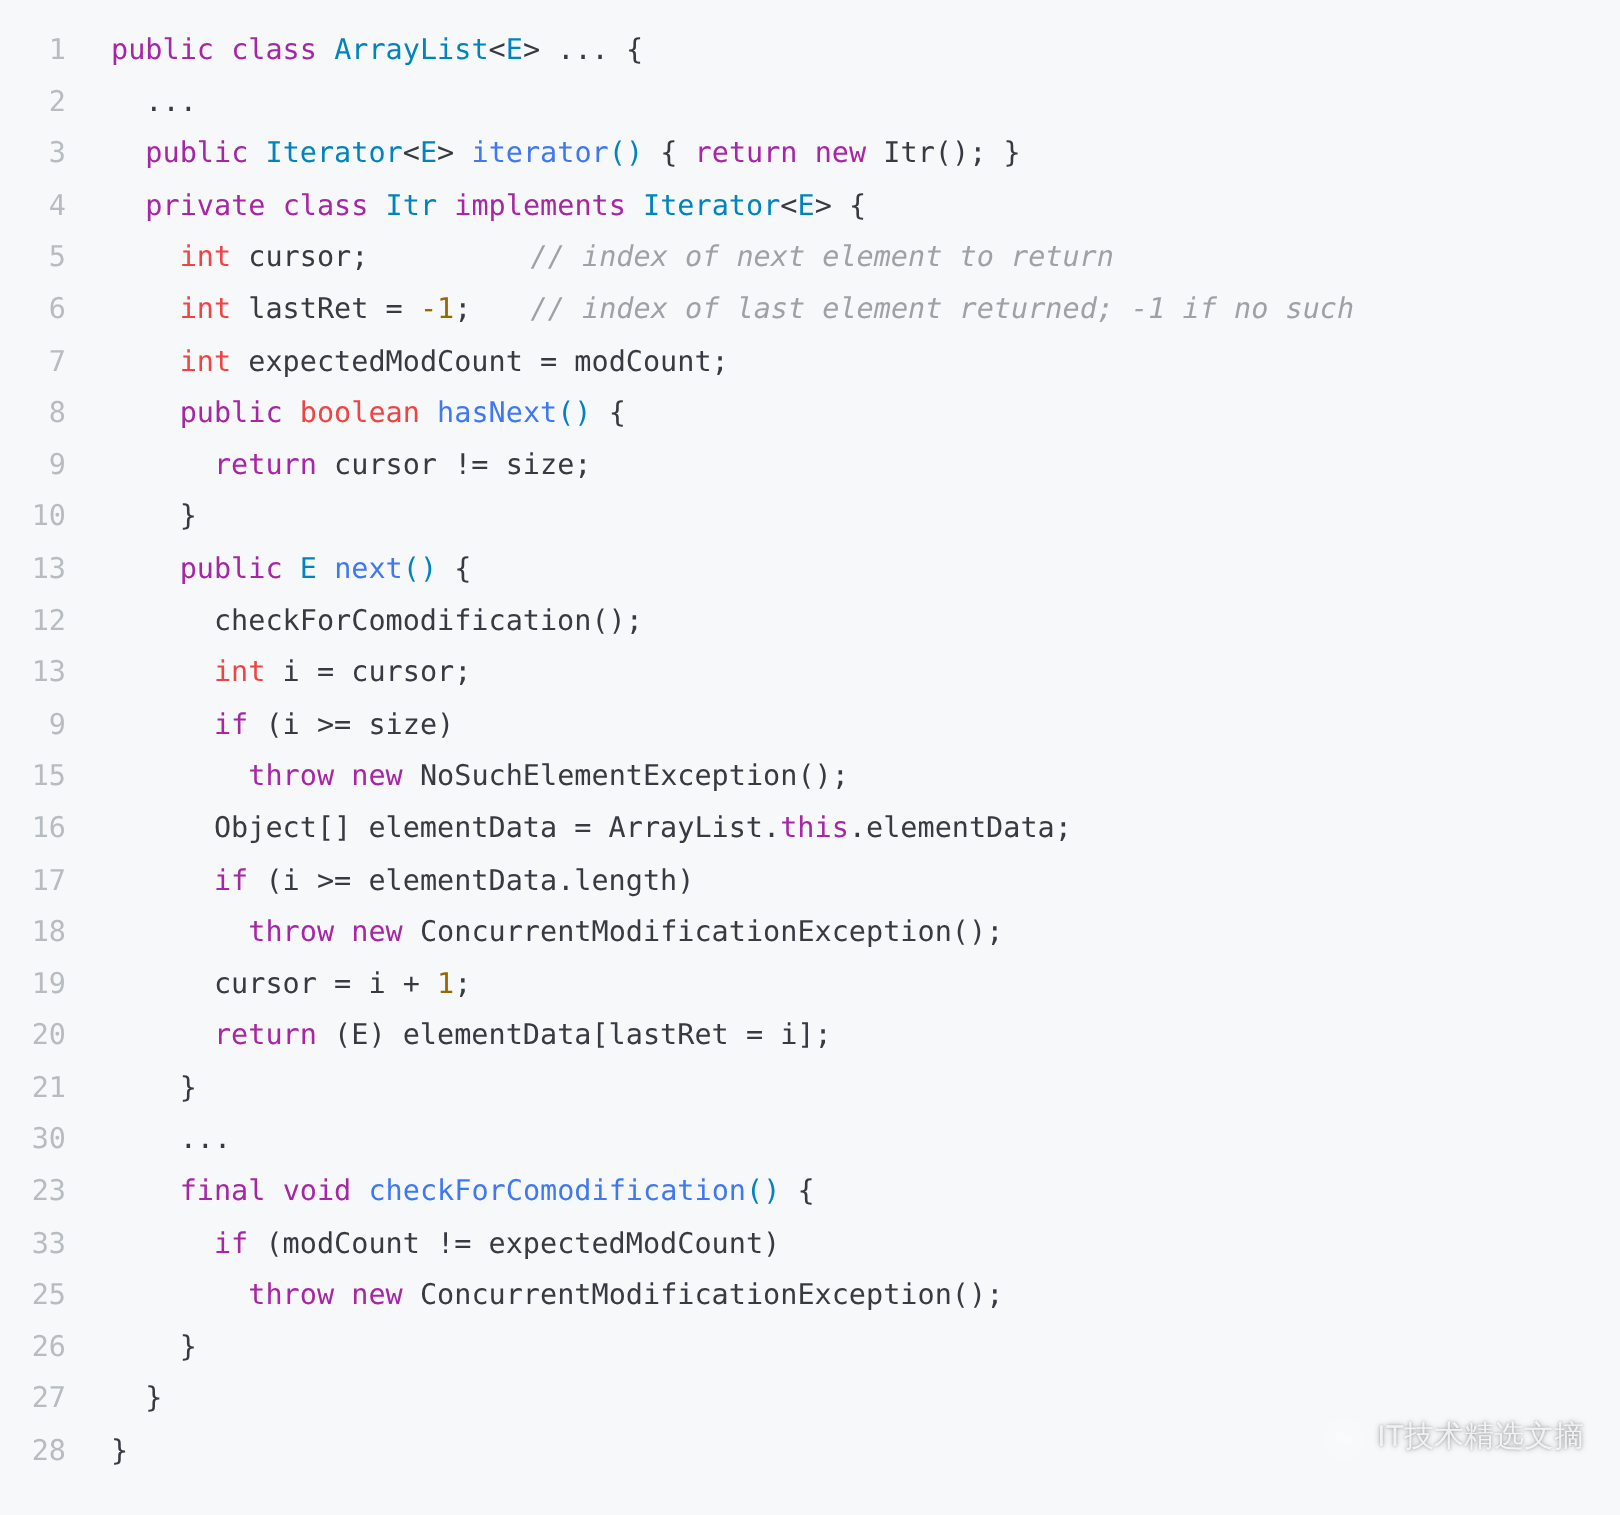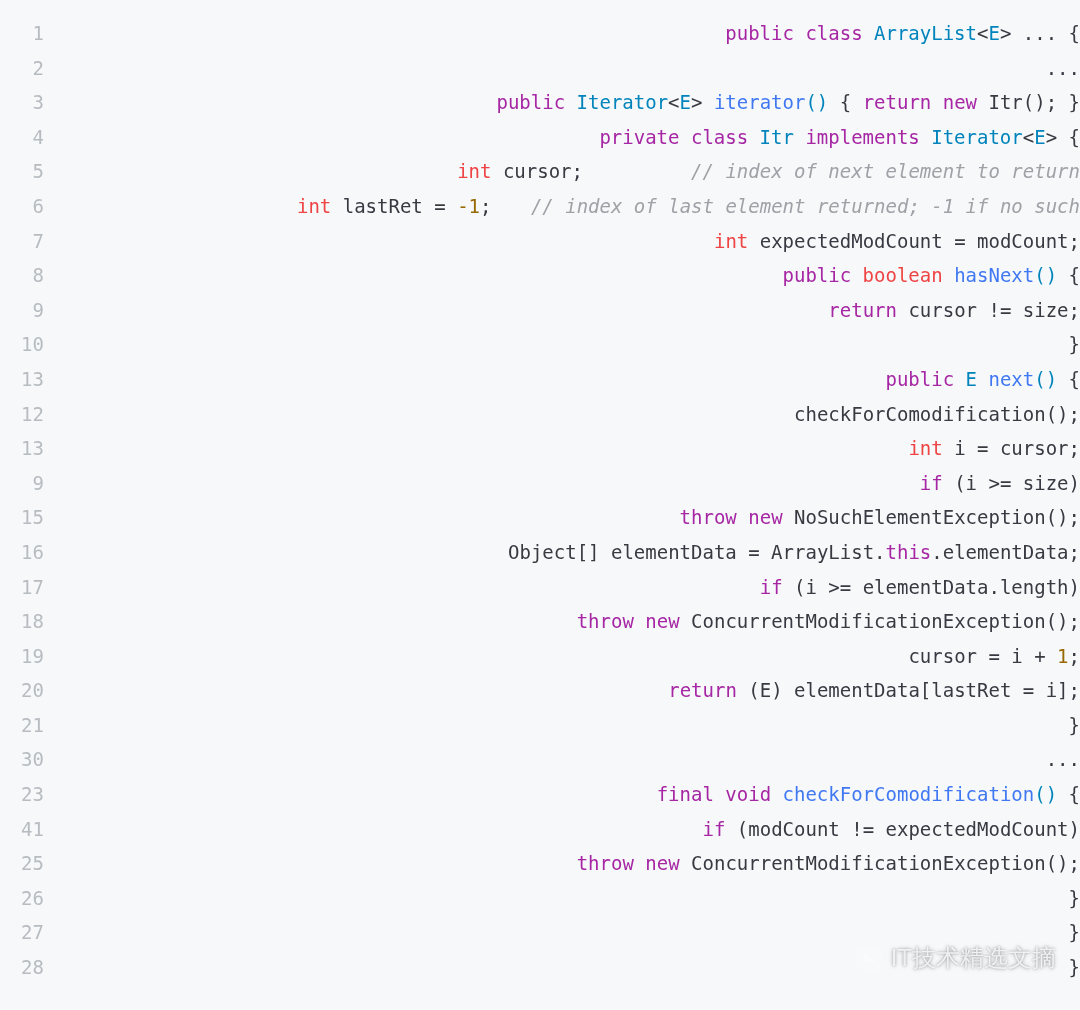--- a/index.html
+++ b/index.html
@@ -25,40 +25,40 @@
     user-select: none;
     background: #f6f8fa;
   }
   .gutter div { height: 34.6px; }
   .code {
     flex: 1;
     background: #f6f8fa;
     white-space: pre;
     padding-left: 12px;
   }
-  .code .line { height: 34.6px; text-align: right; }
+  .code .line { height: 34.6px; }
   .kw   { color: #a626a4; }      
   .type { color: #ef4444; }      
   .typedecl { color: #0184bc; }   
   .fn   { color: #4078f2; }      
   .num  { color: #986801; }      
   .cmt  { color: #a0a1a7; font-style: italic; margin-left: 28px; }
   .op   { color: #0184bc; }      
   .plain { color: #383a42; }
 
   .watermark {
     position: fixed;
     right: 24px;
     bottom: 34px;
     display: flex;
     align-items: center;
     gap: 8px;
     color: rgba(255,255,255,0.85);
     font-family: -apple-system, BlinkMacSystemFont, "PingFang SC", "Microsoft YaHei", sans-serif;
-    font-size: 24px;
+    font-size: 20px;
     text-shadow: 0 0 4px rgba(0,0,0,0.6), 0 0 2px rgba(0,0,0,0.6);
     opacity: 0.5;
   }
   .watermark .wm-icon {
     width: 28px; height: 28px; border-radius: 50%;
     background: rgba(255,255,255,0.3);
     display:flex; align-items:center; justify-content:center;
     font-size: 16px;
   }
 </style>
@@ -83,21 +83,21 @@
       <div>9</div>
       <div>15</div>
       <div>16</div>
       <div>17</div>
       <div>18</div>
       <div>19</div>
       <div>20</div>
       <div>21</div>
       <div>30</div>
       <div>23</div>
-      <div>41</div>
+      <div>33</div>
       <div>25</div>
       <div>26</div>
       <div>27</div>
       <div>28</div>
     </div>
   <div class="code" id="code"><div class="line"><span class="kw">public</span><span class="plain"> </span><span class="kw">class</span><span class="plain"> </span><span class="typedecl">ArrayList</span><span class="plain">&lt;</span><span class="typedecl">E</span><span class="plain">&gt;</span><span class="plain"> ... {</span></div><div class="line"><span class="plain">  ...</span></div><div class="line"><span class="plain">  </span><span class="kw">public</span><span class="plain"> </span><span class="typedecl">Iterator</span><span class="plain">&lt;</span><span class="typedecl">E</span><span class="plain">&gt;</span><span class="plain"> </span><span class="fn">iterator</span><span class="op">()</span><span class="plain"> { </span><span class="kw">return</span><span class="plain"> </span><span class="kw">new</span><span class="plain"> Itr(); }</span></div><div class="line"><span class="plain">  </span><span class="kw">private</span><span class="plain"> </span><span class="kw">class</span><span class="plain"> </span><span class="typedecl">Itr</span><span class="plain"> </span><span class="kw">implements</span><span class="plain"> </span><span class="typedecl">Iterator</span><span class="plain">&lt;</span><span class="typedecl">E</span><span class="plain">&gt;</span><span class="plain"> {</span></div><div class="line"><span class="plain">    </span><span class="type">int</span><span class="plain"> cursor;       </span><span class="cmt">// index of next element to return</span></div><div class="line"><span class="plain">    </span><span class="type">int</span><span class="plain"> lastRet = </span><span class="num">-1</span><span class="plain">; </span><span class="cmt">// index of last element returned; -1 if no such</span></div><div class="line"><span class="plain">    </span><span class="type">int</span><span class="plain"> expectedModCount = modCount;</span></div><div class="line"><span class="plain">    </span><span class="kw">public</span><span class="plain"> </span><span class="type">boolean</span><span class="plain"> </span><span class="fn">hasNext</span><span class="op">()</span><span class="plain"> {</span></div><div class="line"><span class="plain">      </span><span class="kw">return</span><span class="plain"> cursor != size;</span></div><div class="line"><span class="plain">    }</span></div><div class="line"><span class="plain">    </span><span class="kw">public</span><span class="plain"> </span><span class="typedecl">E</span><span class="plain"> </span><span class="fn">next</span><span class="op">()</span><span class="plain"> {</span></div><div class="line"><span class="plain">      checkForComodification();</span></div><div class="line"><span class="plain">      </span><span class="type">int</span><span class="plain"> i = cursor;</span></div><div class="line"><span class="plain">      </span><span class="kw">if</span><span class="plain"> (i &gt;= size)</span></div><div class="line"><span class="plain">        </span><span class="kw">throw</span><span class="plain"> </span><span class="kw">new</span><span class="plain"> NoSuchElementException();</span></div><div class="line"><span class="plain">      Object[] elementData = ArrayList.</span><span class="kw">this</span><span class="plain">.elementData;</span></div><div class="line"><span class="plain">      </span><span class="kw">if</span><span class="plain"> (i &gt;= elementData.length)</span></div><div class="line"><span class="plain">        </span><span class="kw">throw</span><span class="plain"> </span><span class="kw">new</span><span class="plain"> ConcurrentModificationException();</span></div><div class="line"><span class="plain">      cursor = i + </span><span class="num">1</span><span class="plain">;</span></div><div class="line"><span class="plain">      </span><span class="kw">return</span><span class="plain"> (E) elementData[lastRet = i];</span></div><div class="line"><span class="plain">    }</span></div><div class="line"><span class="plain">    ...</span></div><div class="line"><span class="plain">    </span><span class="kw">final</span><span class="plain"> </span><span class="kw">void</span><span class="plain"> </span><span class="fn">checkForComodification</span><span class="op">()</span><span class="plain"> {</span></div><div class="line"><span class="plain">      </span><span class="kw">if</span><span class="plain"> (modCount != expectedModCount)</span></div><div class="line"><span class="plain">        </span><span class="kw">throw</span><span class="plain"> </span><span class="kw">new</span><span class="plain"> ConcurrentModificationException();</span></div><div class="line"><span class="plain">    }</span></div><div class="line"><span class="plain">  }</span></div><div class="line"><span class="plain">}</span></div></div>
 </div>
 
 <div class="watermark">
   <span class="wm-icon">

